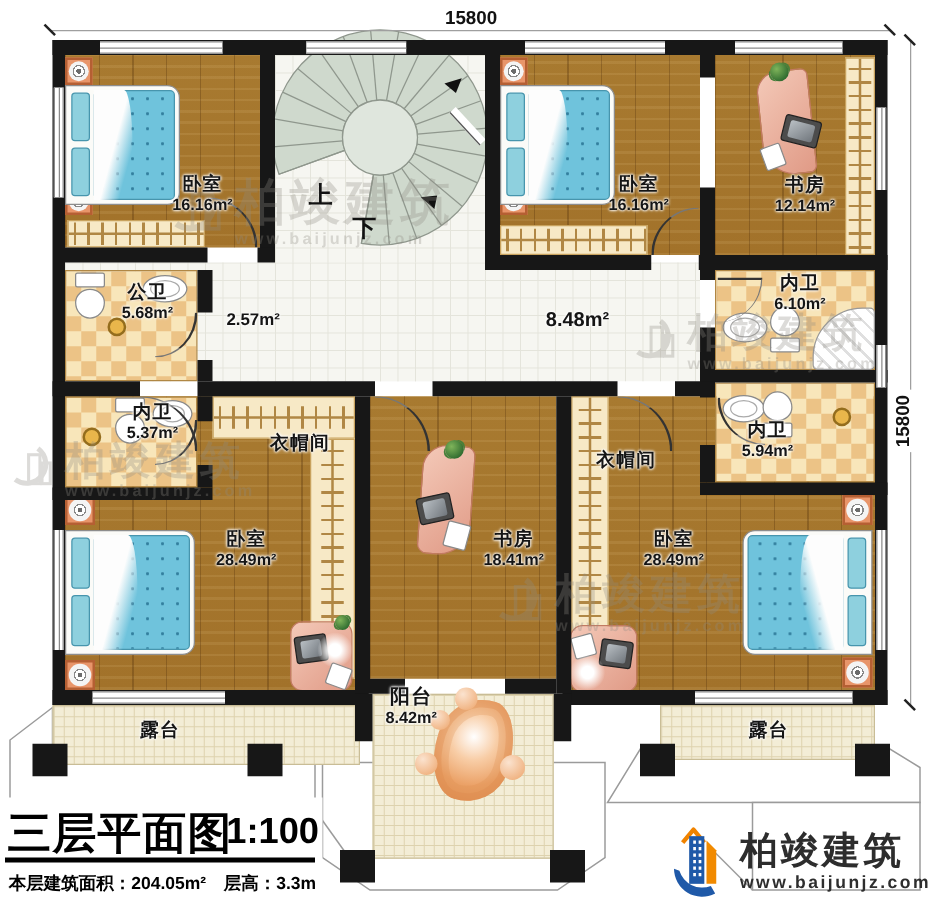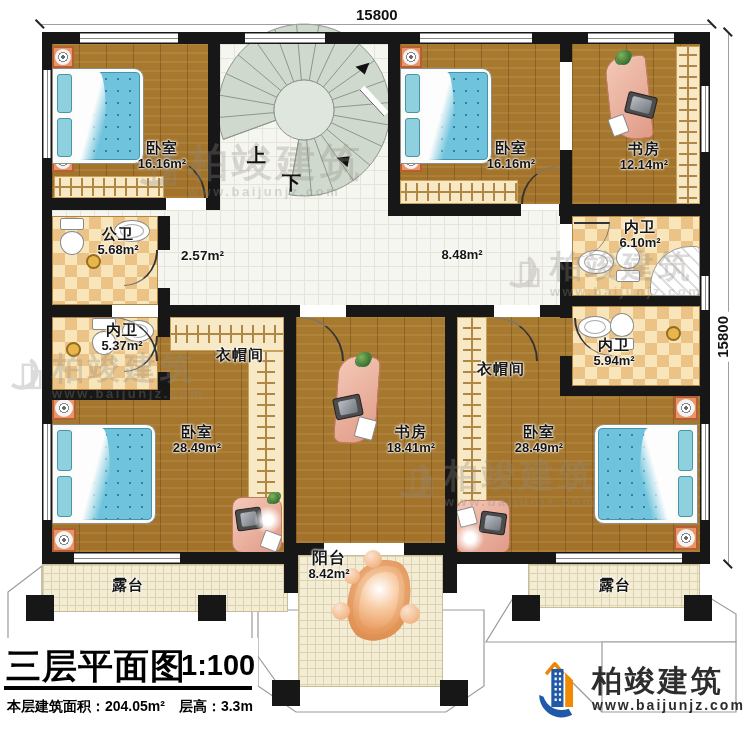--- a/index.html
+++ b/index.html
@@ -360,21 +360,21 @@
   </div>
 
   <div class="label" style="left:118px;top:140px;width:88px">
     <span class="nm">卧室</span>
       <span class="ar">16.16m²</span>
     </div>
   <div class="label" style="left:175px;top:248px;width:55px">
     <span class="ar" style="font-size:13.5px">2.57m²</span>
     </div>
   <div class="label" style="left:432px;top:248px;width:60px">
-    <span class="ar" style="font-size:13px">8.48m²</span>
+    <span class="ar" style="font-size:16px">8.48m²</span>
     </div>
   <div class="label" style="left:467px;top:140px;width:88px">
     <span class="nm">卧室</span>
       <span class="ar">16.16m²</span>
     </div>
   <div class="label" style="left:600px;top:141px;width:88px">
     <span class="nm">书房</span>
       <span class="ar">12.14m²</span>
     </div>
   <div class="label" style="left:90px;top:226px;width:56px">

